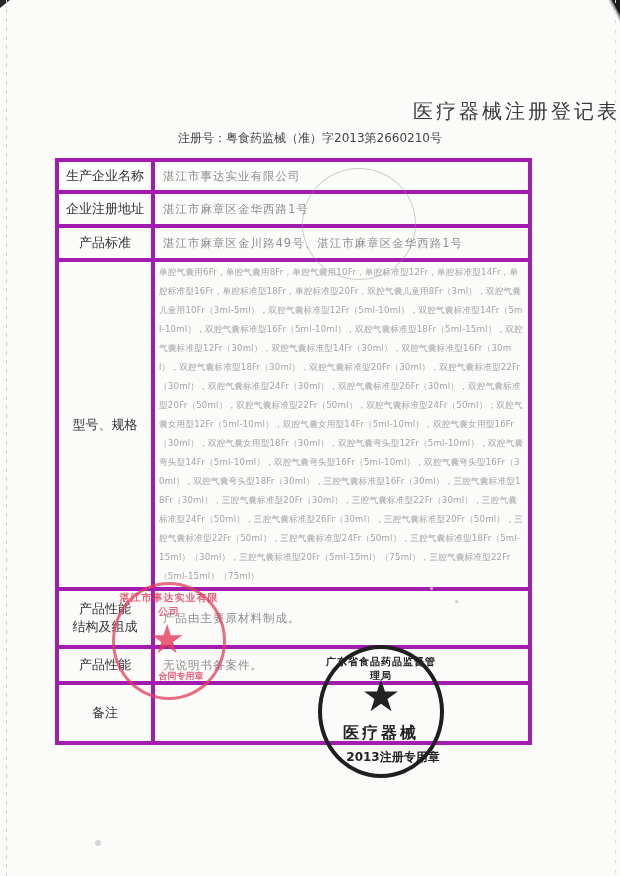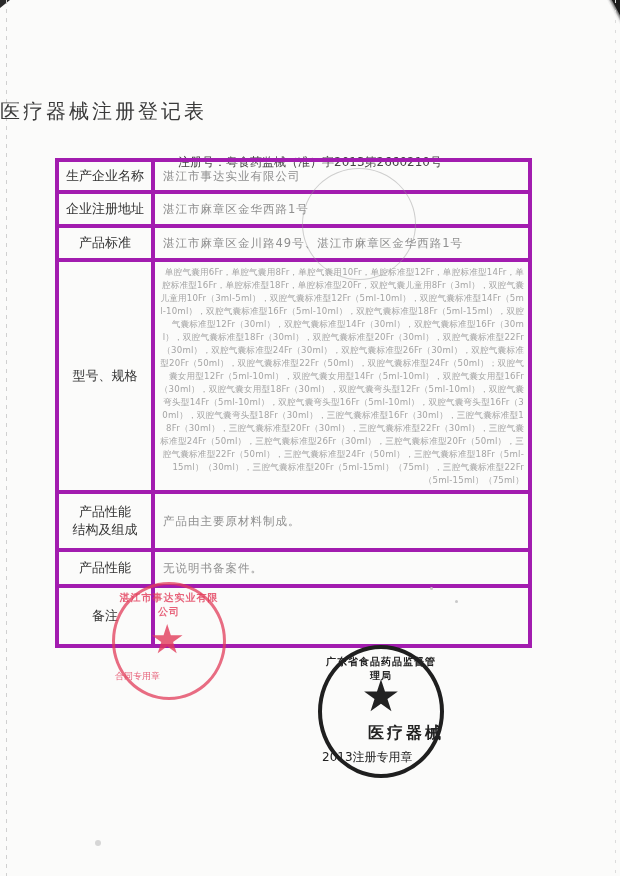--- a/index.html
+++ b/index.html
@@ -19,44 +19,44 @@
     }
     .corner-tl {
       position: absolute; left: 0; top: 0; width: 0; height: 0;
       border-top: 8px solid #2a2a2a; border-right: 10px solid transparent;
     }
     .corner-tr {
       position: absolute; right: 0; top: 0; width: 48px; height: 90px;
       background: linear-gradient(to bottom left, #1a1a1a 0%, #1a1a1a 8%, #777 9%, #e8e8e8 12%, transparent 14%);
     }
     .title {
-      position: absolute; top: 98px; left: 0; width: 620px; text-align: left;
+      position: absolute; top: 98px; left: 0; width: 620px; text-align: right;
       font-size: 20px; letter-spacing: 3px; color: #3a3a3a;
       font-family: "DejaVu Sans", sans-serif;
     }
     .reg-no {
       position: absolute; top: 130px; left: 0; width: 620px; text-align: center;
-      font-size: 12px; color: #444; margin-top: 24px;
+      font-size: 12px; color: #444;
     }
     table.reg {
       position: absolute; left: 55px; top: 158px; width: 477px;
       border-collapse: collapse; table-layout: fixed;
     }
     table.reg td {
       border: 4px solid #a21caf; vertical-align: middle; padding: 0;
     }
     td.label {
       width: 92px; text-align: center; font-size: 13px; color: #333;
     }
     td.val {
       font-size: 11.5px; color: #8f8f8f; padding-left: 8px !important; letter-spacing: 1px;
     }
     td.spec {
-      font-size: 8.6px; color: #a4a4a4; line-height: 13px; padding: 1px 4px !important;
-      letter-spacing: 0.2px; word-break: break-all; vertical-align: top; text-align: right;
+      font-size: 8.6px; color: #a4a4a4; line-height: 19px; padding: 1px 4px !important;
+      letter-spacing: 0.2px; word-break: break-all; vertical-align: top;
     }
     .label-2line { line-height: 18px; }
     .seal {
       position: absolute; border-radius: 50%; pointer-events: none;
     }
     .seal-red {
       left: 112px; top: 582px; width: 108px; height: 112px;
       border: 3px solid rgba(226,60,90,0.75);
       color: rgba(226,60,90,0.8);
     }
@@ -71,26 +71,26 @@
     .star {
       position: absolute; left: 50%; top: 50%; transform: translate(-50%,-52%);
       font-size: 44px; line-height: 1;
     }
     .seal-red .star { font-size: 40px; transform: translate(-55%,-55%); }
     .seal-ring-text {
       position: absolute; left: 0; top: 6px; width: 100%; text-align: center;
       font-size: 10px; font-weight: bold; letter-spacing: 1px;
     }
     .seal-bottom-text {
-      position: absolute; left: 0; bottom: 14px; width: 100%; text-align: left;
-      font-size: 9px; font-weight: normal;
+      position: absolute; left: 12px; bottom: 14px; width: 100%; text-align: center;
+      font-size: 9px; font-weight: bold;
     }
     .seal-black .seal-mid-text {
       position: absolute; left: 0; top: 74px; width: 100%; text-align: center;
-      font-size: 16px; letter-spacing: 3px; font-weight: bold; padding-left: 25px;
+      font-size: 16px; letter-spacing: 3px; font-weight: bold;
     }
     .seal-black .seal-bottom-text { bottom: 8px; font-size: 12px; }
     .speck { position: absolute; width: 3px; height: 3px; border-radius: 50%; background: #c9c9c9; }
   </style>
 </head>
 <body>
 
 <div class="corner-tl"></div>
 <div class="corner-tr"></div>
 <div class="page-edge-left"></div>

